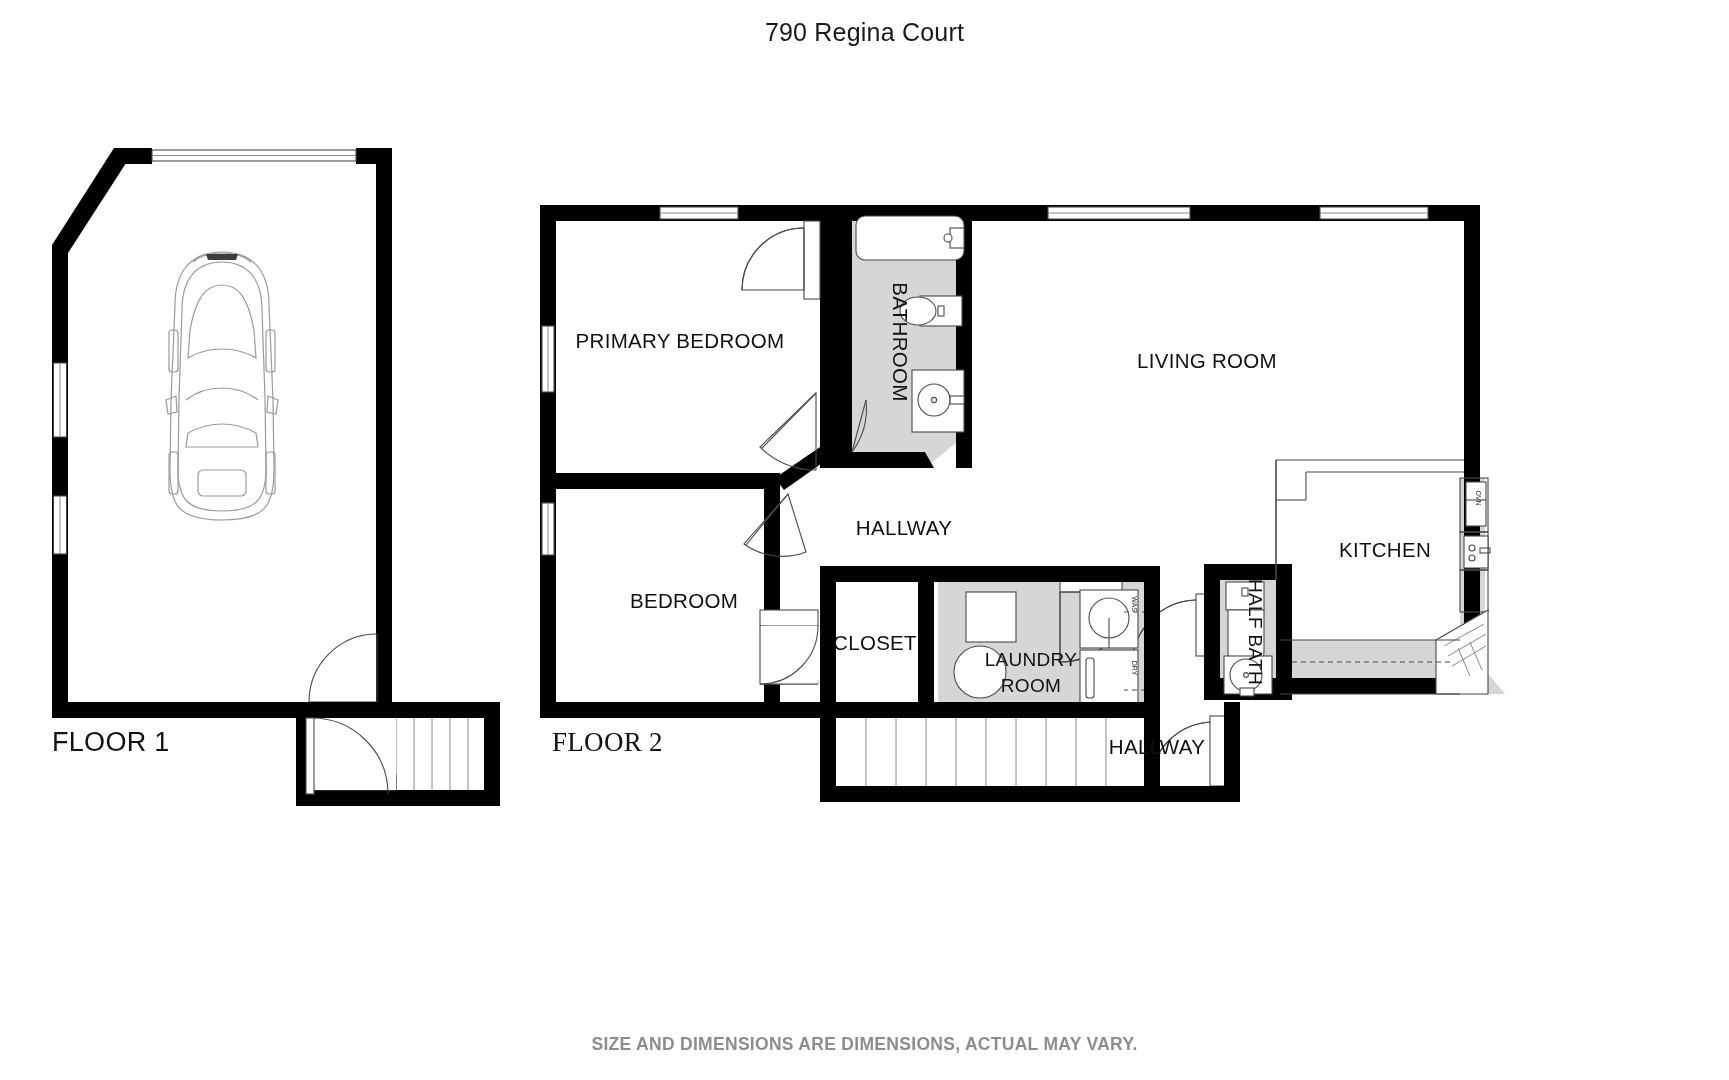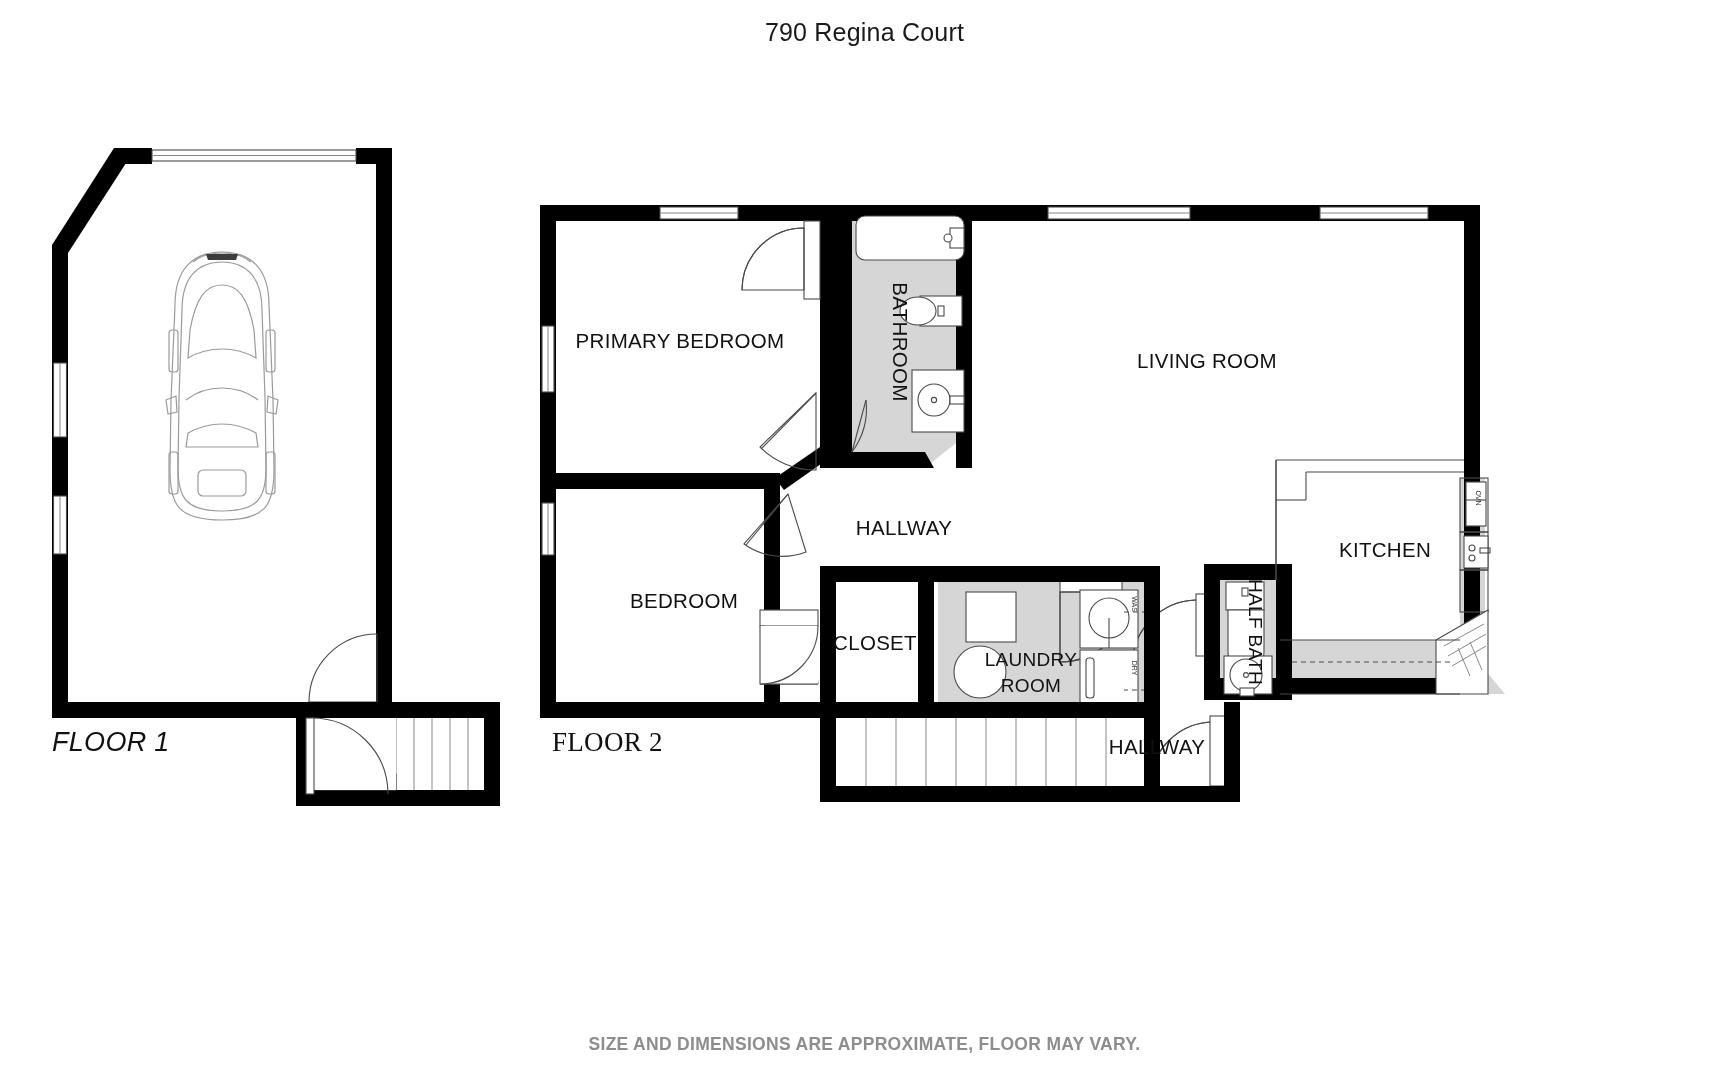--- a/index.html
+++ b/index.html
@@ -32,21 +32,21 @@
     color: #8d8d8d;
     letter-spacing: 0.3px;
   }
   .floor-label {
     position: absolute;
     font-size: 27px;
     color: #111111;
     letter-spacing: 0.3px;
     white-space: nowrap;
   }
-  #floor1-label { left: 52px; top: 727px; font-style: italic; }
+  #floor1-label { left: 52px; top: 727px; }
   #floor2-label { left: 552px; top: 727px; font-family: Liberation Serif, serif; }
 
   svg.plan {
     position: absolute;
     left: 0; top: 0;
   }
   .room-label {
     font-family: "Liberation Sans", sans-serif;
     font-size: 20.5px;
     fill: #111111;
@@ -398,14 +398,14 @@
 
     <text class="room-label" x="865" y="557">KITCHEN</text>
 
     <text class="room-label small" x="729" y="632" transform="rotate(90 729 632)">HALF BATH</text>
 
     <text class="room-label" x="637" y="754">HALLWAY</text>
   </svg>
 
   <div class="floor-label" id="floor2-label">FLOOR 2</div>
 
-  <div id="footer">SIZE AND DIMENSIONS ARE APPROXIMATE, FLOOR MAY VARY.</div>
+  <div id="footer">SIZE AND DIMENSIONS ARE DIMENSIONS, ACTUAL MAY VARY.</div>
 </div>
 
 </body></html>

